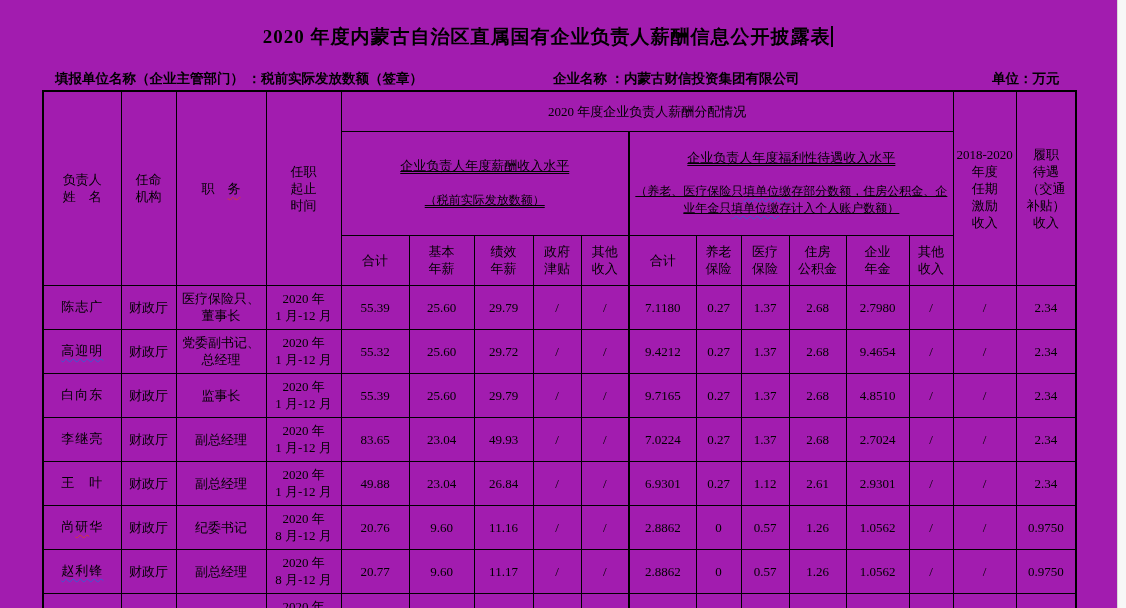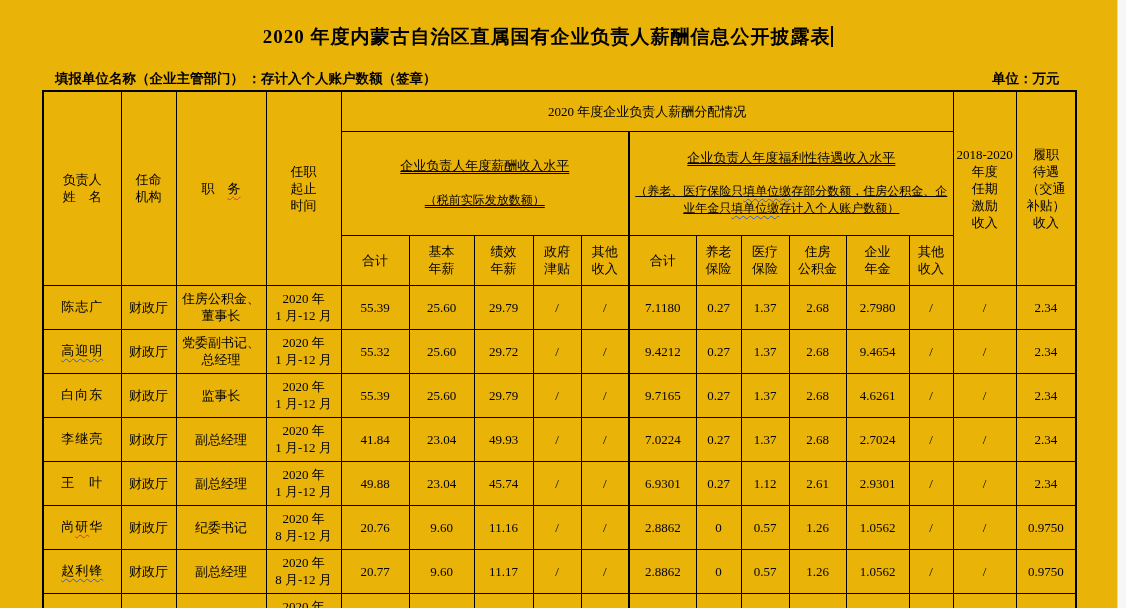--- a/index.html
+++ b/index.html
@@ -1,21 +1,21 @@
 <!DOCTYPE html>
 <html><head>
 <meta charset="utf-8">
 <style>
   html,body{margin:0;padding:0;}
   body{
     width:1126px;height:608px;background:#fff;color:#000;
     font-family:"Liberation Serif","DejaVu Serif",serif;
     overflow:hidden;
   }
-  .page{position:relative;width:1126px;height:608px;background:#eab308;overflow:hidden;}
+  .page{position:relative;width:1126px;height:608px;background:#a21caf;overflow:hidden;}
 
   .title-wrap{position:absolute;top:24px;left:0;width:1096px;text-align:center;}
   .doc-title{font-size:19px;font-weight:bold;letter-spacing:1px;}
   .caret{display:inline-block;width:2px;height:21px;background:#000;vertical-align:-4px;margin-left:1px;}
 
   .meta{position:absolute;top:70px;font-size:13.5px;font-weight:bold;white-space:nowrap;}
   #meta-report{left:55px;}
   #meta-company{left:553px;}
   #meta-unit{left:992px;}
 
@@ -66,21 +66,24 @@
 </head>
 <body>
 
 <div class="page">
 
   <div class="title-wrap">
     <span class="doc-title">2020 年度内蒙古自治区直属国有企业负责人薪酬信息公开披露表</span><span class="caret"></span>
   </div>
 
   <div class="meta" id="meta-report">
-    <span>填报单位名称（企业主管部门） ：</span><span>存计入个人账户数额（签章）</span>
+    <span>填报单位名称（企业主管部门） ：</span><span>税前实际发放数额（签章）</span>
+  </div>
+  <div class="meta" id="meta-company">
+    <span>企业名称 ：</span><span>内蒙古财信投资集团有限公司</span>
   </div>
   <div class="meta" id="meta-unit">单位：万元</div>
 
   <table class="salary">
     <colgroup>
       <col style="width:78px">
         <col style="width:55px">
         <col style="width:90px">
         <col style="width:75px">
       <col style="width:68px">
@@ -149,21 +152,21 @@
         <th>企业
 年金</th>
         <th>其他
 收入</th>
       </tr>
     </thead>
     <tbody>
       <tr>
         <td class="name-cell"><span>陈志广</span></td>
         <td>财政厅</td>
-        <td>住房公积金、
+        <td>医疗保险只、
 董事长</td>
         <td class="term-cell">2020 年
 1 月-12 月</td>
         <td class="num-cell">55.39</td>
         <td class="num-cell">25.60</td>
         <td class="num-cell">29.79</td>
         <td class="num-cell">/</td>
         <td class="num-cell">/</td>
         <td class="num-cell gsep">7.1180</td>
         <td class="num-cell">0.27</td>
@@ -203,32 +206,32 @@
 1 月-12 月</td>
         <td class="num-cell">55.39</td>
         <td class="num-cell">25.60</td>
         <td class="num-cell">29.79</td>
         <td class="num-cell">/</td>
         <td class="num-cell">/</td>
         <td class="num-cell gsep">9.7165</td>
         <td class="num-cell">0.27</td>
         <td class="num-cell">1.37</td>
         <td class="num-cell">2.68</td>
-        <td class="num-cell">4.6261</td>
+        <td class="num-cell">4.8510</td>
         <td class="num-cell">/</td>
         <td class="num-cell">/</td>
         <td class="num-cell">2.34</td>
       </tr>
       <tr>
         <td class="name-cell"><span>李继亮</span></td>
         <td>财政厅</td>
         <td>副总经理</td>
         <td class="term-cell">2020 年
 1 月-12 月</td>
-        <td class="num-cell">41.84</td>
+        <td class="num-cell">83.65</td>
         <td class="num-cell">23.04</td>
         <td class="num-cell">49.93</td>
         <td class="num-cell">/</td>
         <td class="num-cell">/</td>
         <td class="num-cell gsep">7.0224</td>
         <td class="num-cell">0.27</td>
         <td class="num-cell">1.37</td>
         <td class="num-cell">2.68</td>
         <td class="num-cell">2.7024</td>
         <td class="num-cell">/</td>
@@ -236,21 +239,21 @@
         <td class="num-cell">2.34</td>
       </tr>
       <tr>
         <td class="name-cell"><span>王　叶</span></td>
         <td>财政厅</td>
         <td>副总经理</td>
         <td class="term-cell">2020 年
 1 月-12 月</td>
         <td class="num-cell">49.88</td>
         <td class="num-cell">23.04</td>
-        <td class="num-cell">45.74</td>
+        <td class="num-cell">26.84</td>
         <td class="num-cell">/</td>
         <td class="num-cell">/</td>
         <td class="num-cell gsep">6.9301</td>
         <td class="num-cell">0.27</td>
         <td class="num-cell">1.12</td>
         <td class="num-cell">2.61</td>
         <td class="num-cell">2.9301</td>
         <td class="num-cell">/</td>
         <td class="num-cell">/</td>
         <td class="num-cell">2.34</td>

